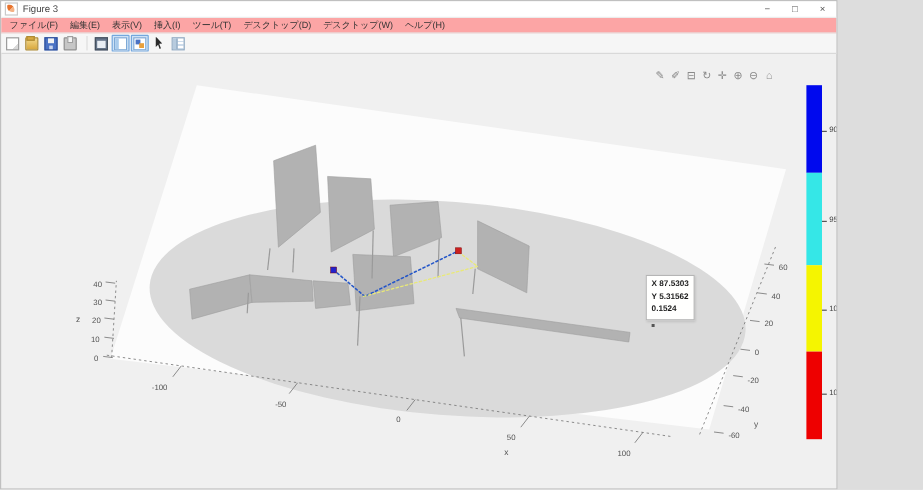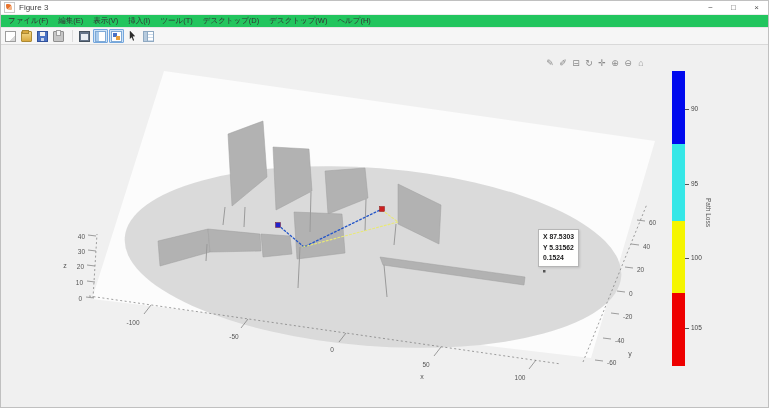--- a/index.html
+++ b/index.html
@@ -1,27 +1,27 @@
 <!DOCTYPE html>
 <html><head>
 <meta charset="utf-8">
 <style>
   html,body{margin:0;padding:0;background:#ddd;font-family:"Liberation Sans","DejaVu Sans",sans-serif;}
-  .window{position:relative;width:769px;height:408px;background:#f0f0f0;overflow:hidden;border:1px solid #c0c0c0;box-sizing:border-box;}
+  .window{position:relative;width:698px;height:408px;background:#f0f0f0;overflow:hidden;border:1px solid #c0c0c0;box-sizing:border-box;}
 
   
   .titlebar{position:absolute;left:0;top:0;right:0;height:13px;background:#ffffff;border-bottom:1px solid #ececec;z-index:30;display:flex;align-items:center;}
   .app-icon{width:9px;height:9px;margin:0 4px 0 3px;background:#fff;border:1px solid #c9c9c9;position:relative;display:inline-block;}
   .app-icon::after{content:"";position:absolute;left:1px;top:1px;width:6px;height:6px;background:linear-gradient(135deg,#e8732d 55%,#f4b183 55%);border-radius:1px 4px 1px 4px;}
   .title-text{font-size:8px;color:#444;}
   .win-controls{margin-left:auto;display:flex;height:100%;}
   .win-btn{width:23px;text-align:center;font-size:8px;line-height:13px;color:#555;cursor:default;}
 
   
-  .menubar{position:absolute;left:0;top:14px;right:0;height:12px;background:#22c55e;border-bottom:1px solid #e6e6e6;z-index:30;display:flex;align-items:flex-end;padding-left:2px;}
+  .menubar{position:absolute;left:0;top:14px;right:0;height:12px;background:#fca5a5;border-bottom:1px solid #e6e6e6;z-index:30;display:flex;align-items:flex-end;padding-left:2px;}
   .menu-item{font-size:7.5px;color:#333;padding:0 5px;line-height:12px;white-space:nowrap;}
 
   
   .toolbar{position:absolute;left:0;top:27px;right:0;height:16px;background:#f6f6f6;border-bottom:1px solid #d9d9d9;z-index:30;display:flex;align-items:center;padding-left:2px;}
   .tbi{width:15px;height:14px;display:inline-flex;align-items:center;justify-content:center;margin-right:1px;border:1px solid transparent;border-radius:1px;box-sizing:border-box;}
   .tbi.toggled{border-color:#74a7de;background:#cfe3f6;}
   .tb-sep{width:5px;height:12px;display:inline-block;border-right:1px solid #dcdcdc;margin-right:4px;}
   .ic{width:11px;height:11px;display:inline-block;position:relative;box-sizing:border-box;}
   .ic-new-file-icon{background:linear-gradient(135deg,#ffffff 72%,#d8d8d8 72%);border:1px solid #9d9d9d;}
   .ic-open-file-icon{background:linear-gradient(#f3d98b,#d9a93f);border:1px solid #ad8a33;border-radius:1px;}

